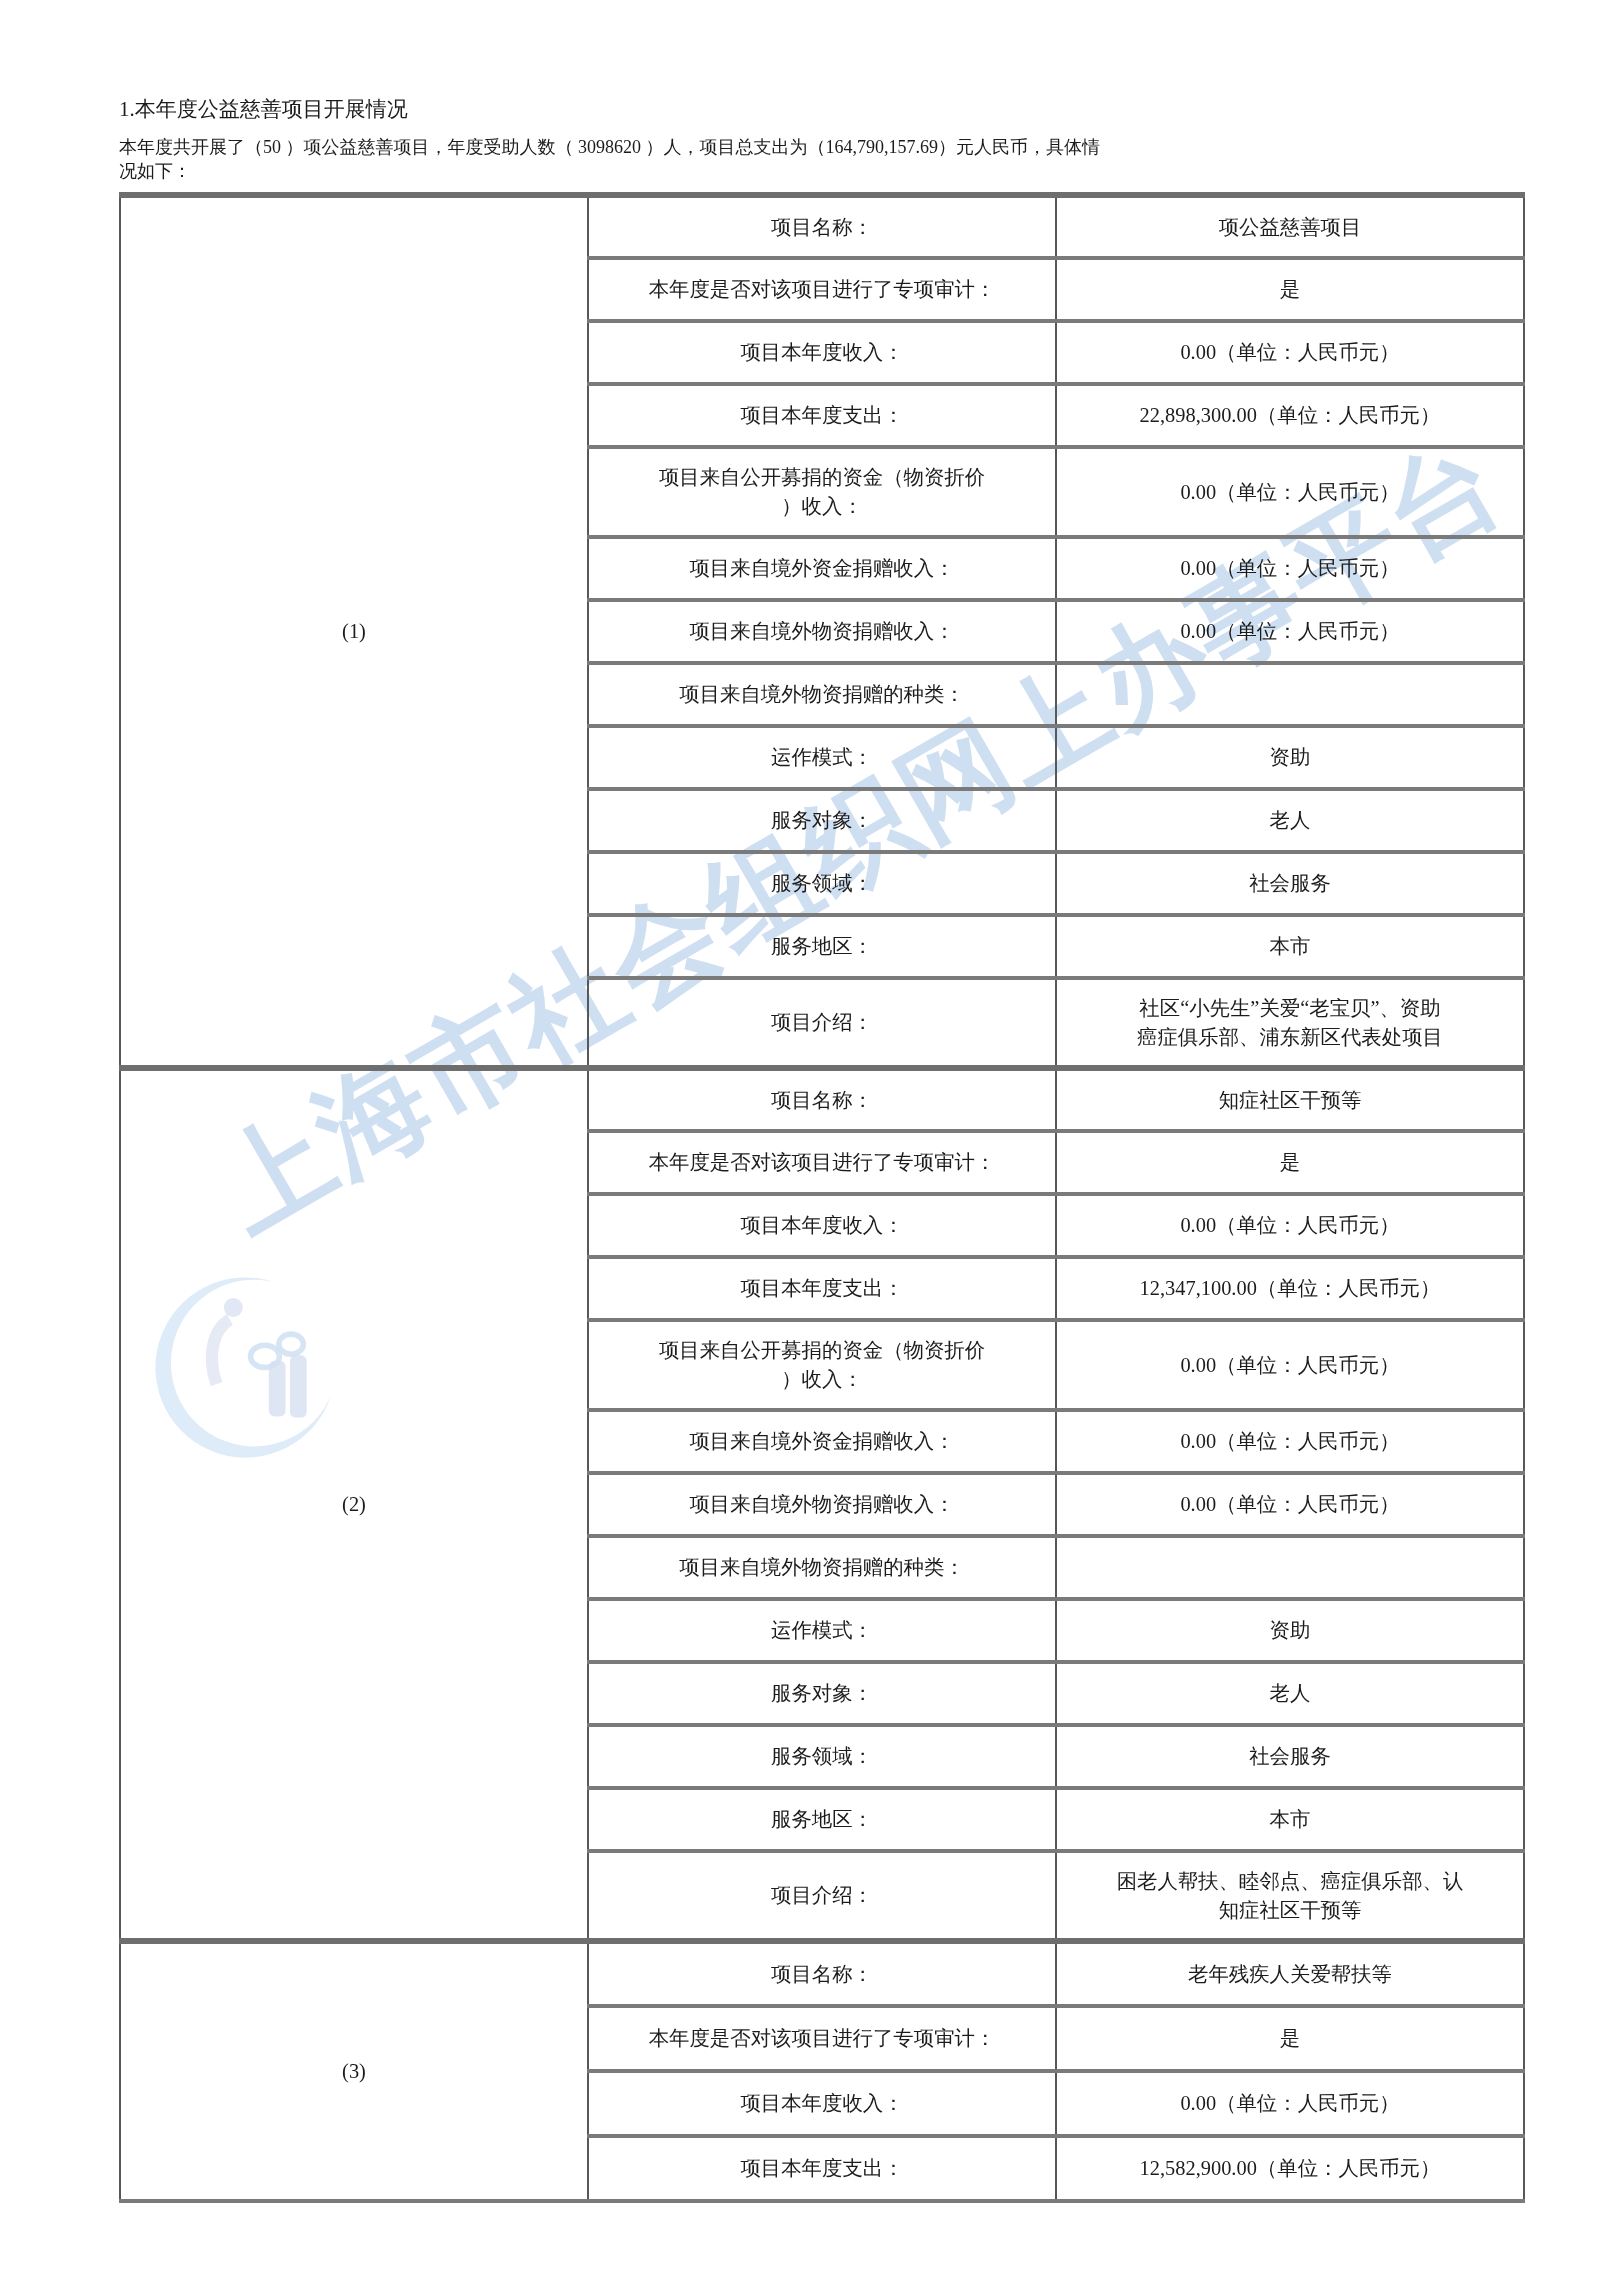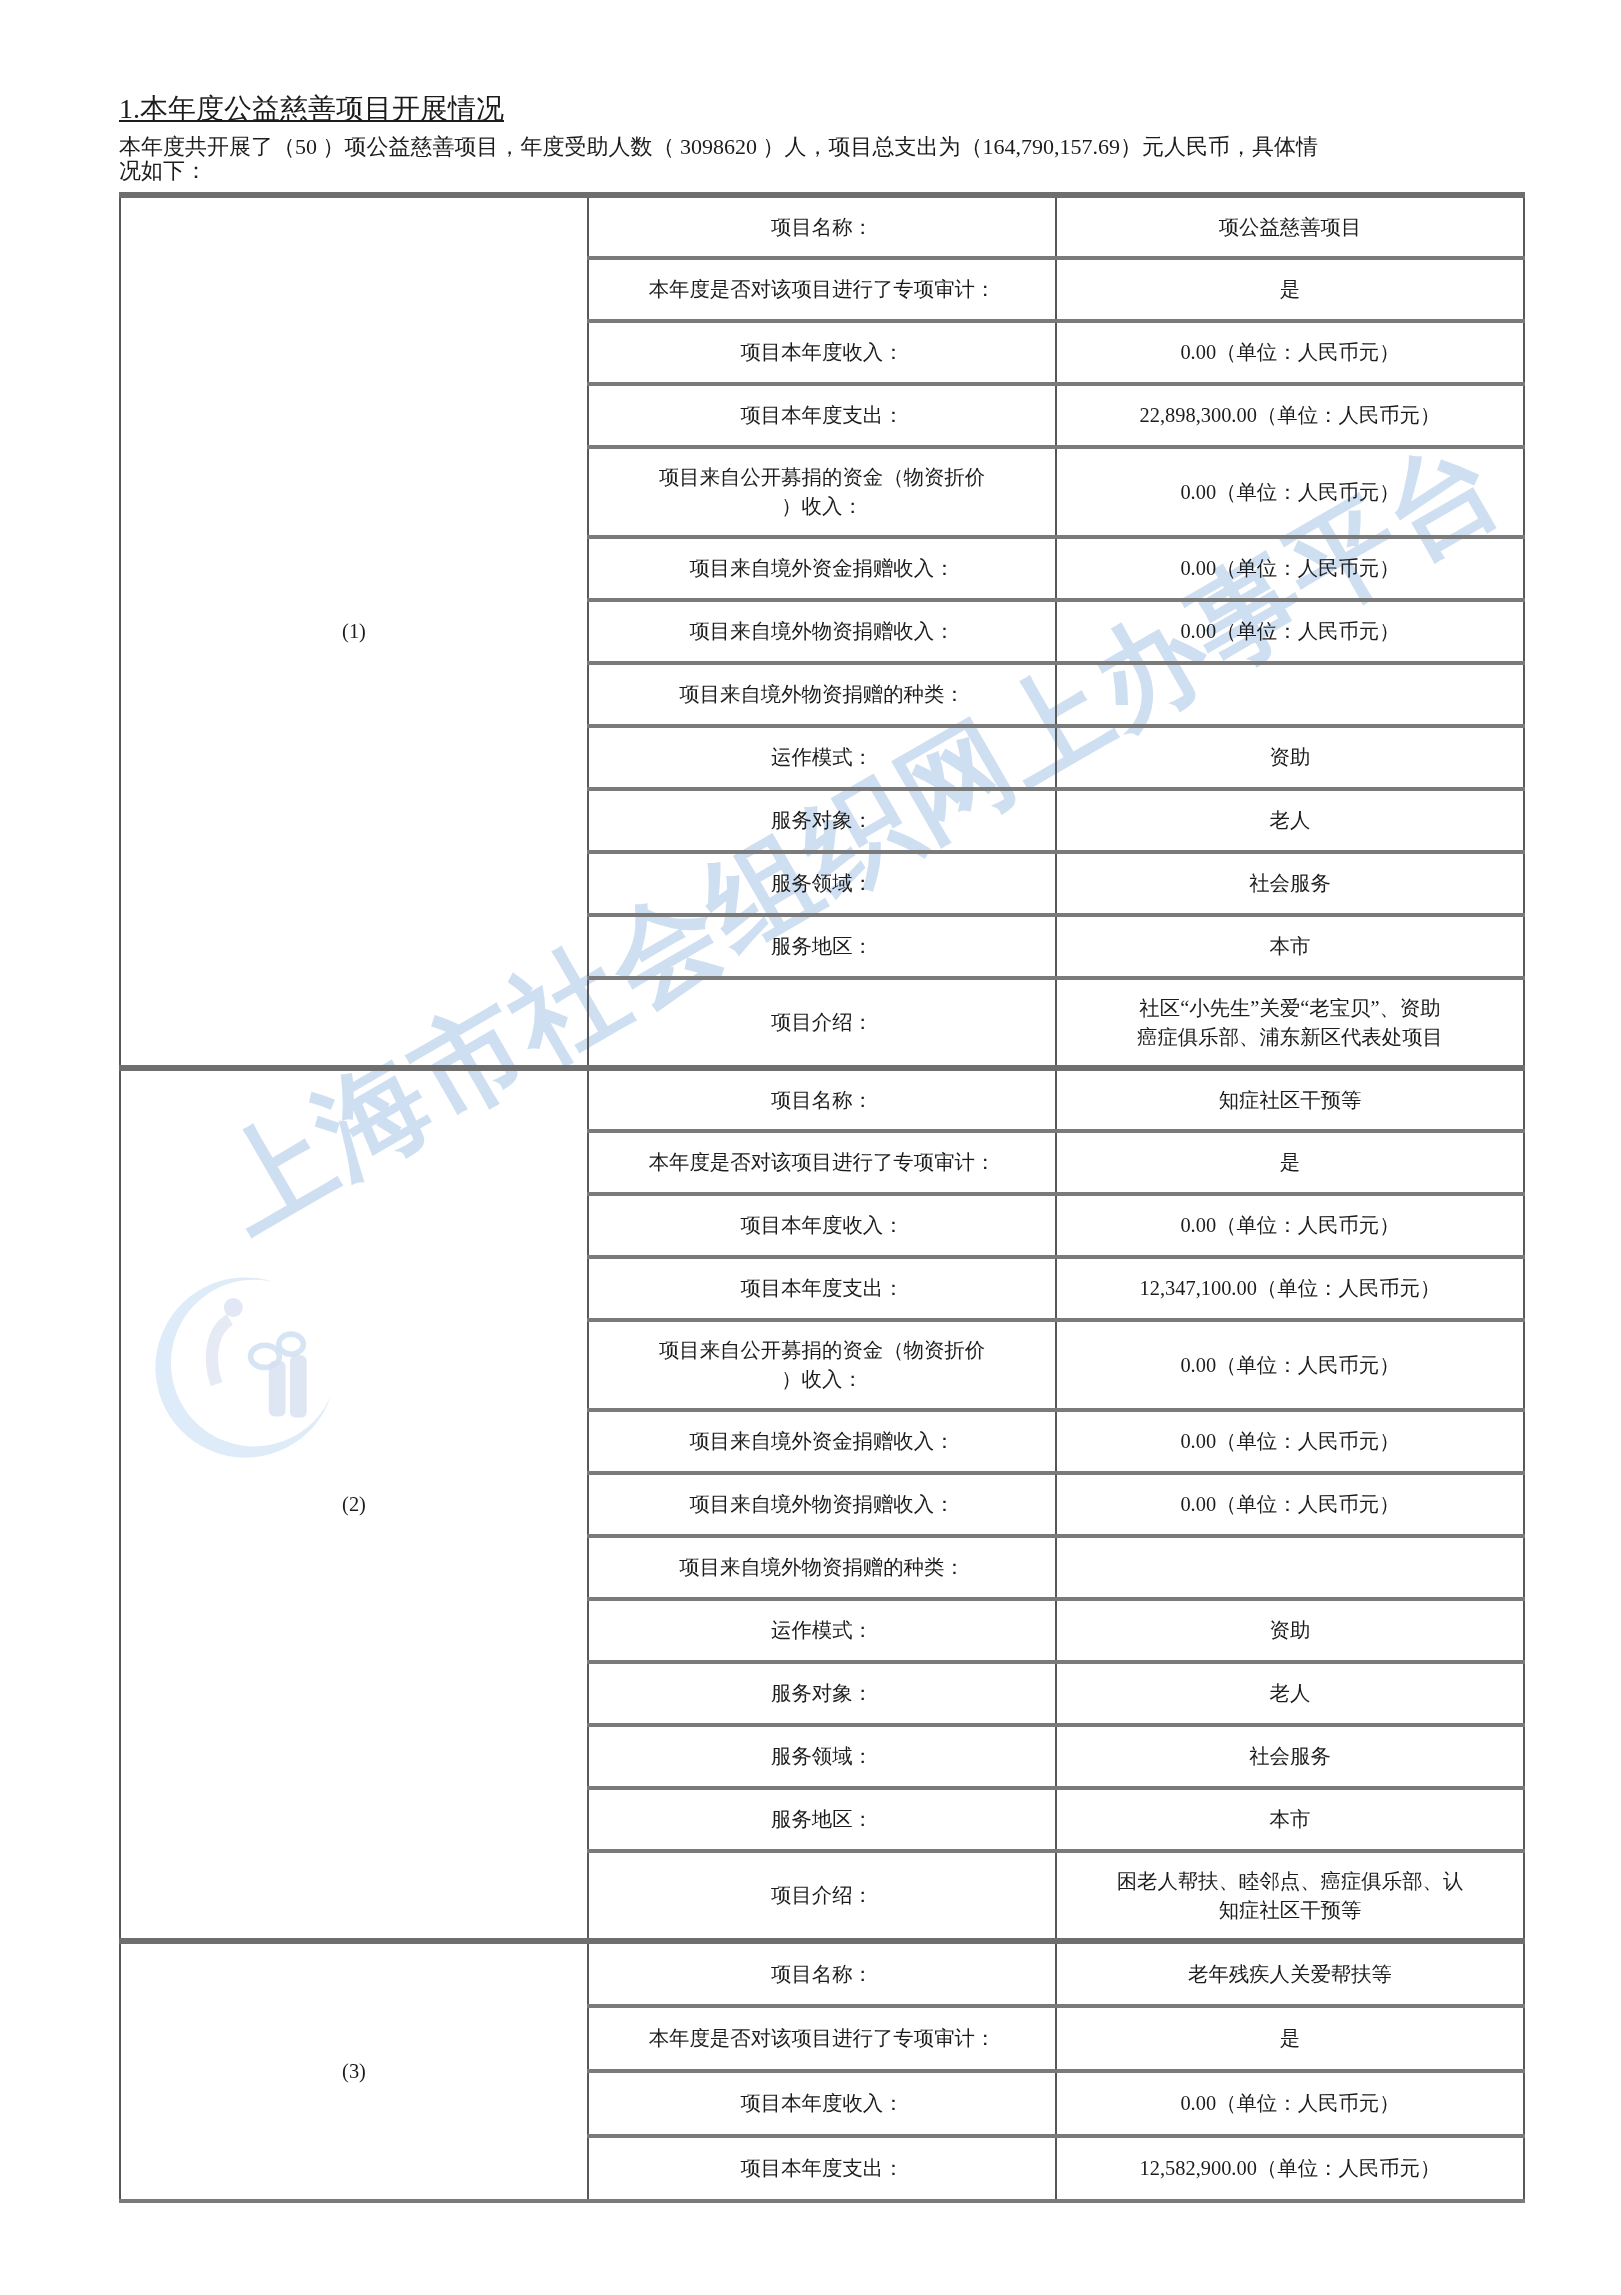--- a/index.html
+++ b/index.html
@@ -25,27 +25,26 @@
     color:#a9c6e8;
     opacity:0.55;
     transform-origin:0 100%;
     transform:rotate(-30deg);
   }
   .logo-svg { position:absolute; left:151px; top:1268px; width:189px; height:199px; opacity:0.55; }
   
   .content { position:relative; z-index:1; padding:0 98px 0 119px; }
   .title {
     margin:0; padding-top:97px;
-    font-size:28px; line-height:24.5px;
+    font-size:21px; line-height:24.5px;
     white-space:pre-line;
-    text-decoration:underline;
   }
   .intro {
     margin:0; margin-top:13.3px;
-    font-size:22px; line-height:24.5px;
+    font-size:18px; line-height:24.5px;
     white-space:pre-line;
   }
   table.tbl {
     margin-top:8.7px;
     border-collapse:collapse;
     table-layout:fixed;
     width:1406px;
     background:transparent;
   }
   table.tbl col { width:468px; }

